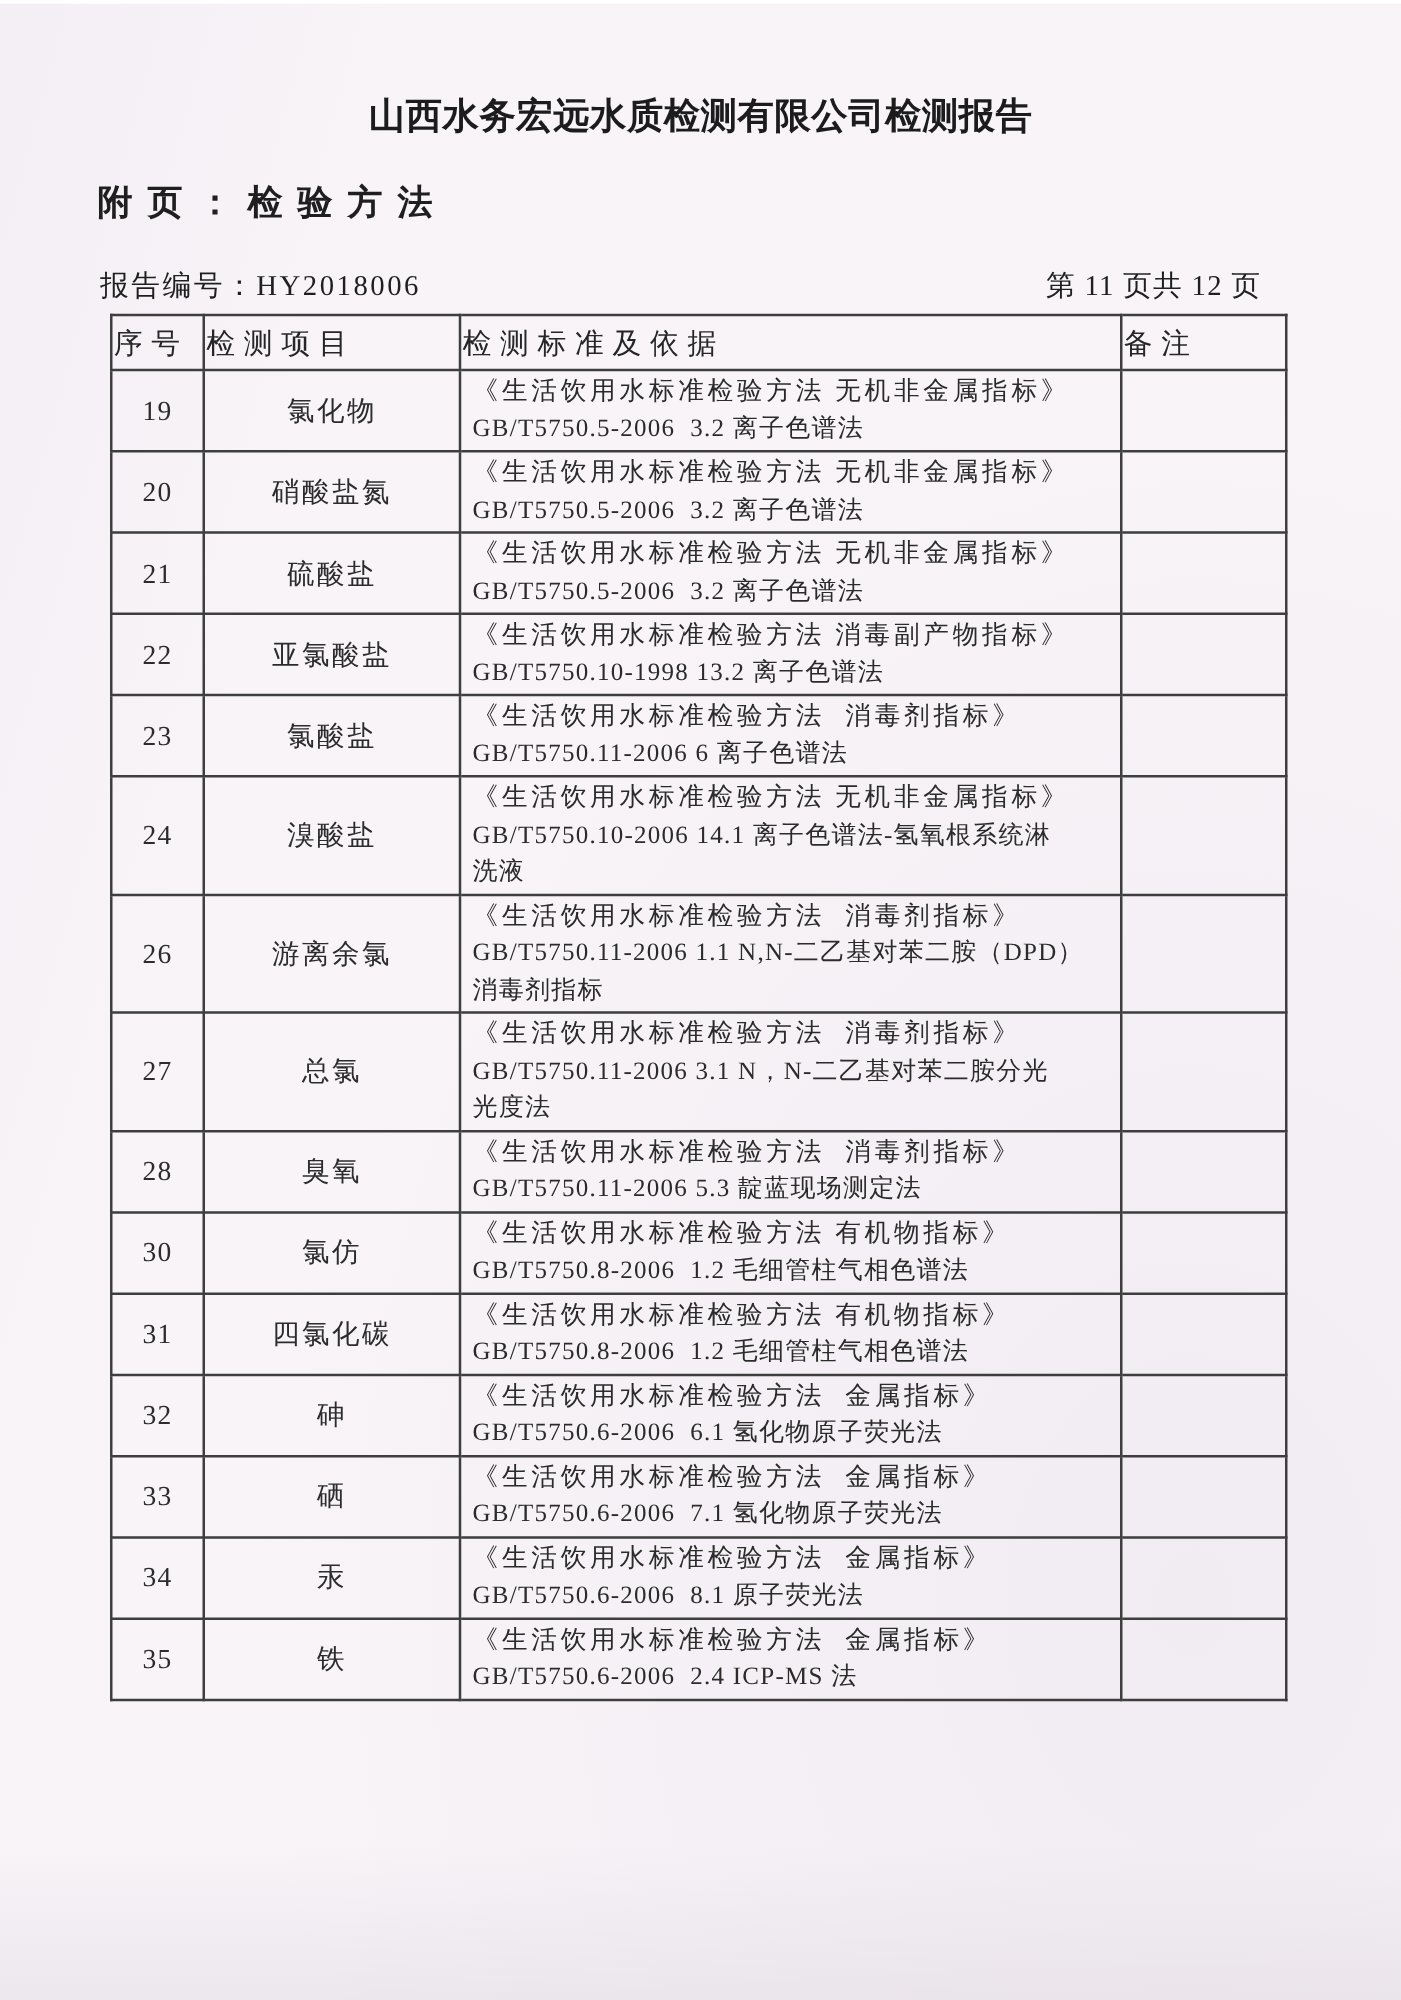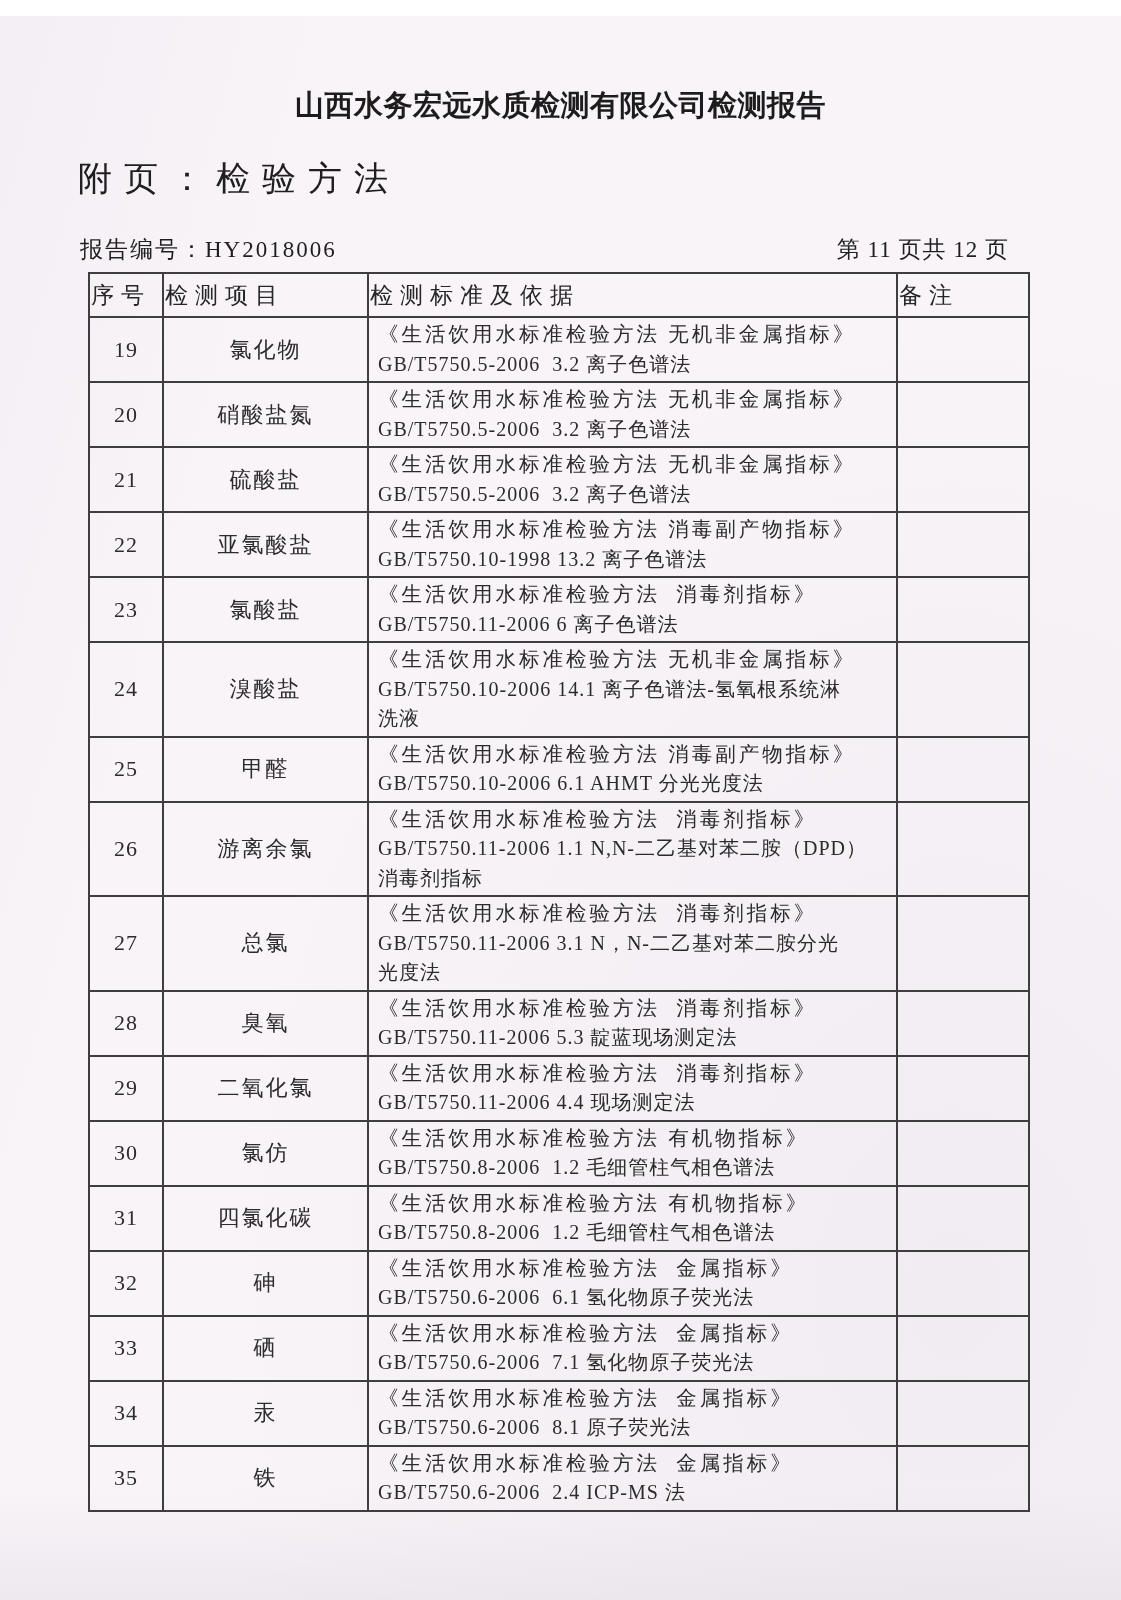--- a/index.html
+++ b/index.html
@@ -11,30 +11,30 @@
     background:
       linear-gradient(180deg, rgba(255,255,255,0) 92%, rgba(226,220,227,0.55) 100%),
       linear-gradient(105deg, rgba(238,232,239,0.45) 0%, rgba(255,255,255,0) 22%),
       radial-gradient(ellipse at 85% 80%, rgba(234,228,235,0.5) 0%, rgba(255,255,255,0) 55%),
       #f8f4f8;
     font-family:"Liberation Serif","DejaVu Serif",serif;
     color:#2c2c2c;
   }
 
   .title {
-    margin:16px; padding-top:70px;
+    margin:3px; padding-top:70px;
     text-align:center;
     font-family:Liberation Mono, monospace;
     font-size:29px; font-weight:bold; letter-spacing:0.5px;
     color:#1c1c1c;
   }
 
   .subtitle {
     margin:30px 0 0 78px;
-    font-size:34px; font-weight:normal; letter-spacing:12px;
+    font-size:28px; font-weight:bold; letter-spacing:12px;
     color:#1f1f1f;
   }
 
   .meta {
     display:flex; justify-content:space-between; align-items:baseline;
     margin:32px 112px 0 80px;
     font-size:23px; color:#1f1f1f;gap:32px;
   }
   .report-no { letter-spacing:2px; }
   .page-indicator { letter-spacing:1px; }
@@ -158,30 +158,20 @@
     <td class="c-no"><span>24</span></td>
     <td class="c-item"><span>溴酸盐</span></td>
     <td class="c-std">
       <div class="std-line l1">《生活饮用水标准检验方法 无机非金属指标》</div>
       <div class="std-line">GB/T5750.10-2006 14.1 离子色谱法-氢氧根系统淋</div>
       <div class="std-line">洗液</div>
     </td>
     <td class="c-remark"><span></span></td>
   </tr>
 
-  <tr>
-    <td class="c-no"><span>25</span></td>
-    <td class="c-item"><span>甲醛</span></td>
-    <td class="c-std">
-      <div class="std-line l1">《生活饮用水标准检验方法 消毒副产物指标》</div>
-      <div class="std-line">GB/T5750.10-2006 6.1 AHMT 分光光度法</div>
-      <div class="std-line"></div>
-    </td>
-    <td class="c-remark"><span></span></td>
-  </tr>
 
   <tr class="tall">
     <td class="c-no"><span>26</span></td>
     <td class="c-item"><span>游离余氯</span></td>
     <td class="c-std">
       <div class="std-line l1">《生活饮用水标准检验方法  消毒剂指标》</div>
       <div class="std-line">GB/T5750.11-2006 1.1 N,N-二乙基对苯二胺（DPD）</div>
       <div class="std-line">消毒剂指标</div>
     </td>
     <td class="c-remark"><span></span></td>
@@ -202,30 +192,20 @@
     <td class="c-no"><span>28</span></td>
     <td class="c-item"><span>臭氧</span></td>
     <td class="c-std">
       <div class="std-line l1">《生活饮用水标准检验方法  消毒剂指标》</div>
       <div class="std-line">GB/T5750.11-2006 5.3 靛蓝现场测定法</div>
       <div class="std-line"></div>
     </td>
     <td class="c-remark"><span></span></td>
   </tr>
 
-  <tr>
-    <td class="c-no"><span>29</span></td>
-    <td class="c-item"><span>二氧化氯</span></td>
-    <td class="c-std">
-      <div class="std-line l1">《生活饮用水标准检验方法  消毒剂指标》</div>
-      <div class="std-line">GB/T5750.11-2006 4.4 现场测定法</div>
-      <div class="std-line"></div>
-    </td>
-    <td class="c-remark"><span></span></td>
-  </tr>
 
   <tr>
     <td class="c-no"><span>30</span></td>
     <td class="c-item"><span>氯仿</span></td>
     <td class="c-std">
       <div class="std-line l1">《生活饮用水标准检验方法 有机物指标》</div>
       <div class="std-line">GB/T5750.8-2006  1.2 毛细管柱气相色谱法</div>
       <div class="std-line"></div>
     </td>
     <td class="c-remark"><span></span></td>

